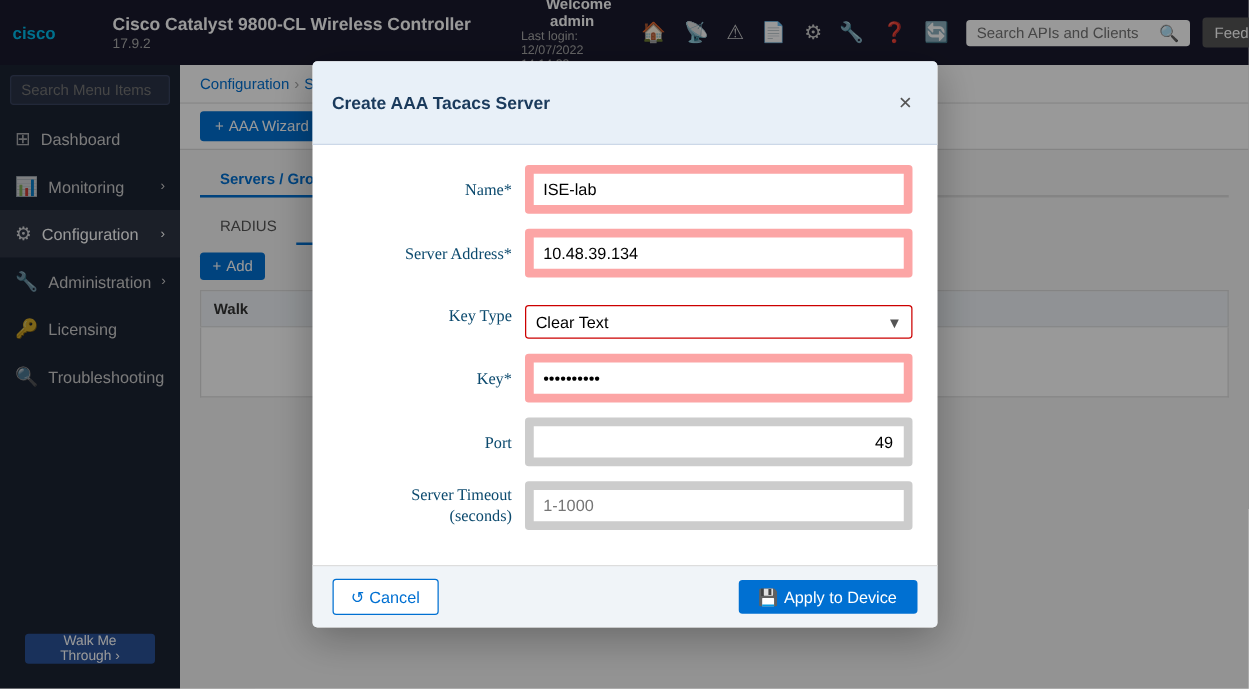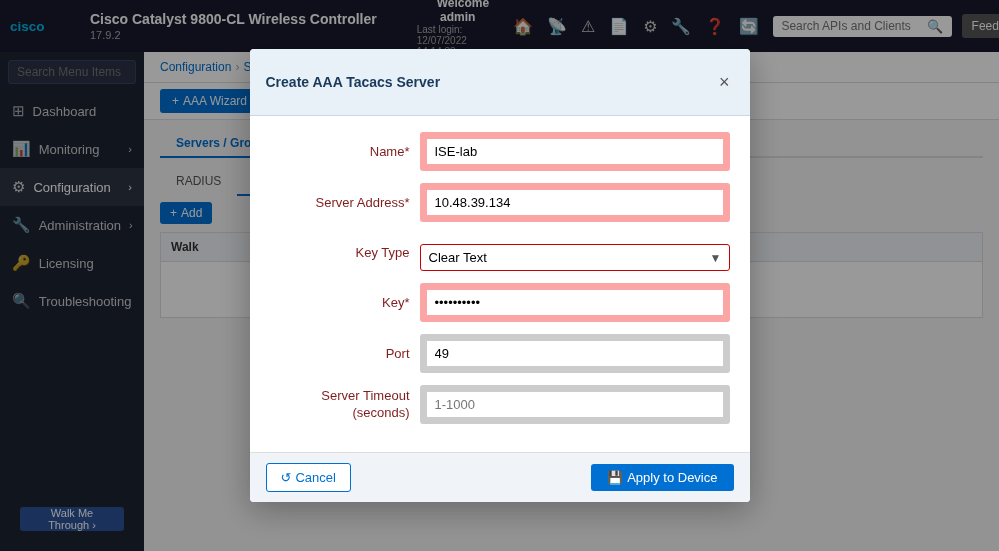--- a/index.html
+++ b/index.html
@@ -307,23 +307,24 @@
     }
     .form-row {
       display: flex;
       align-items: center;
       margin-bottom: 12px;
       gap: 10px;
     }
     .form-label {
       width: 140px;
       font-size: 13px;
-      color: #7f1d1d;
+      color: #0c4a6e;
       text-align: right;
       flex-shrink: 0;
+      font-family: Liberation Serif, serif;
     }
     .form-input {
       flex: 1;
       padding: 5px 8px;
       border: 7px solid #fca5a5;
       border-radius: 3px;
       font-size: 13px;
       outline: none;
     }
     .form-input.no-border {
@@ -554,21 +555,21 @@
       </div>
 
       <div class="form-row">
         <label class="form-label">Key*</label>
         <input class="form-input" type="password" value="••••••••••" style="">
       </div>
 
 
       <div class="form-row">
         <label class="form-label">Port</label>
-        <input class="form-input no-border" type="text" value="49" style="border-color: rgb(204, 204, 204);">
+        <input class="form-input no-border" type="text" value="49" style="border-color: rgb(204, 204, 204); text-align: right;">
       </div>
 
       <div class="form-row">
         <label class="form-label" style="white-space:pre-line;line-height:1.3;">Server Timeout
 (seconds)</label>
         <input class="form-input no-border" type="text" placeholder="1-1000" style="border-color: rgb(204, 204, 204);">
       </div>
 
     </div>
 

